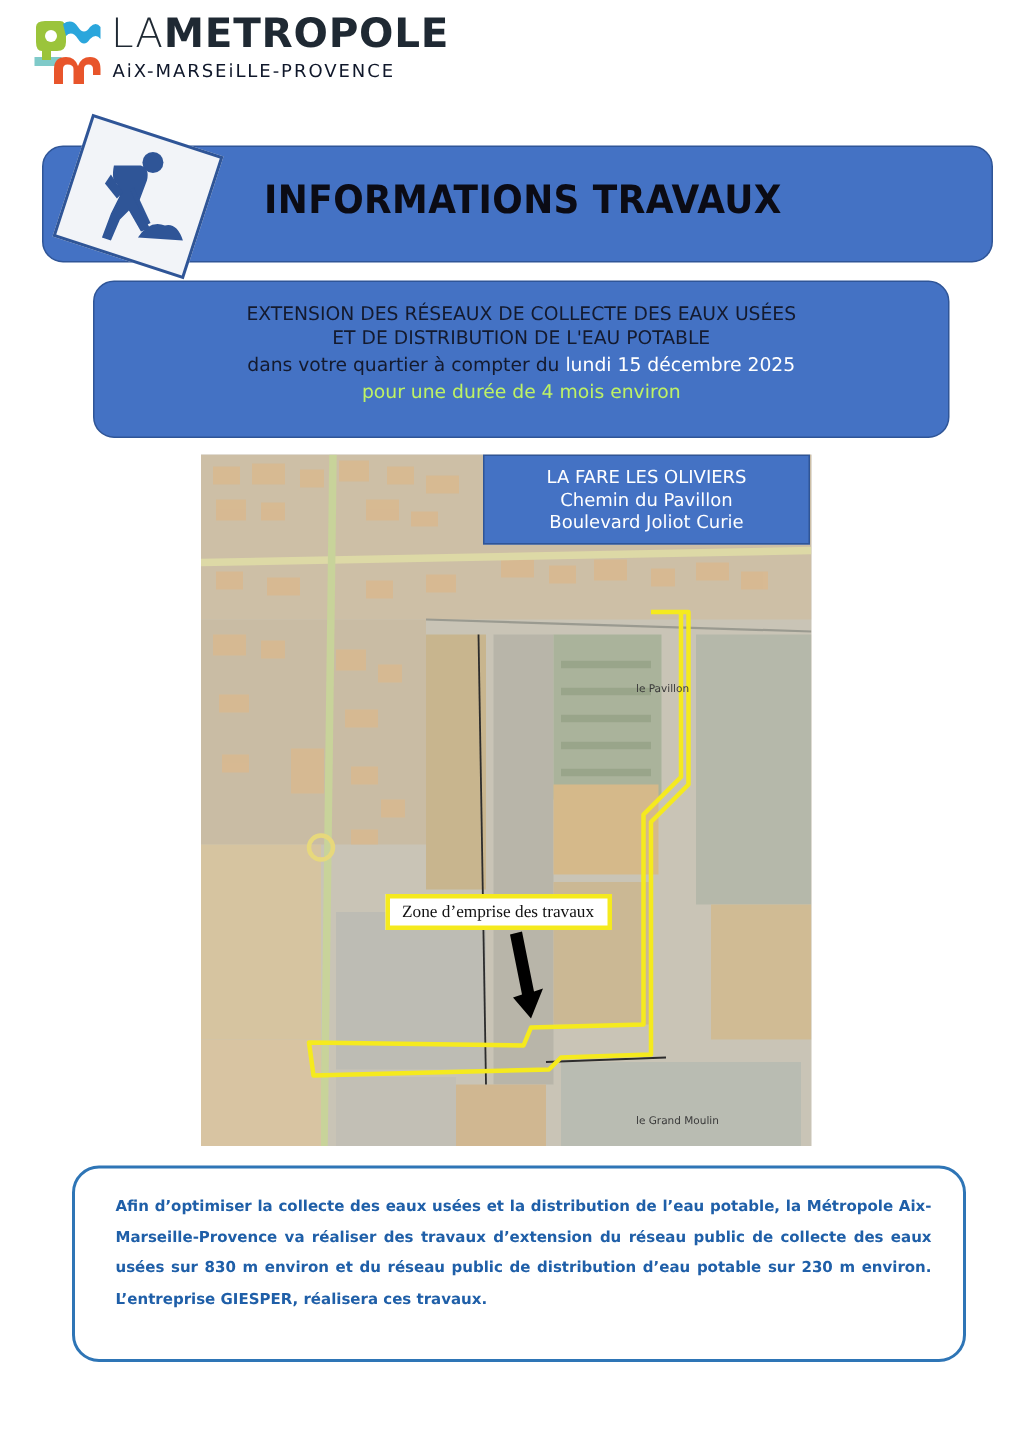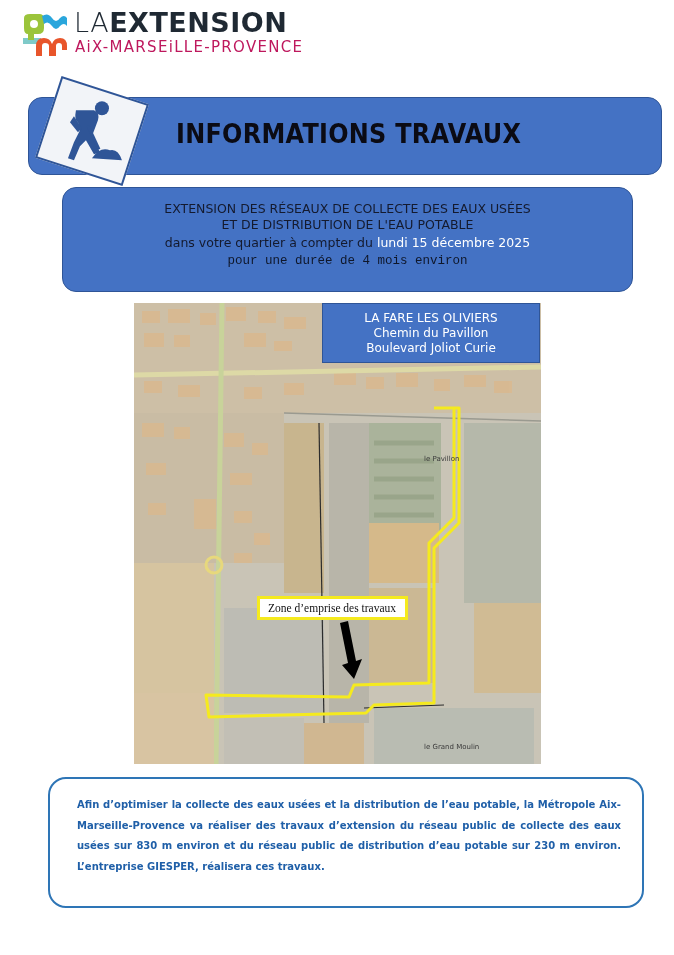--- a/index.html
+++ b/index.html
@@ -4,36 +4,36 @@
 <style>
   html, body { margin: 0; padding: 0; background: #ffffff; }
   body { width: 674px; height: 955px; position: relative; overflow: hidden; font-family: "DejaVu Sans", sans-serif; }
 
   
   .logo { position: absolute; left: 22px; top: 8px; width: 270px; height: 50px; }
   .logo-mark { position: absolute; left: 0; top: 4px; width: 46px; height: 44px; }
   .logo-line1 { position: absolute; left: 52px; top: 0px; font-family: "DejaVu Sans", sans-serif; font-size: 27px; letter-spacing: 0.5px; color: #1f2933; white-space: nowrap; line-height: 30px; }
   .logo-line1 .la { font-weight: 300; font-family: "DejaVu Sans", sans-serif; }
   .logo-line1 .met { font-weight: 700; }
-  .logo-line2 { position: absolute; left: 53px; top: 31px; font-family: "DejaVu Sans", sans-serif; font-size: 15px; letter-spacing: 1.3px; color: #be185d; white-space: nowrap; line-height: 16px; }
+  .logo-line2 { position: absolute; left: 53px; top: 31px; font-family: "DejaVu Sans", sans-serif; font-size: 12px; letter-spacing: 1.3px; color: #0f172a; white-space: nowrap; line-height: 16px; }
 
   
   .title-banner { position: absolute; left: 28px; top: 97px; width: 634px; height: 78px; background: #4472c4; border: 1.5px solid #2f5597; border-radius: 14px; box-sizing: border-box; }
   .title-text { position: absolute; left: 176px; top: 119px; font-family: "DejaVu Sans", sans-serif; font-weight: 700; font-size: 26px; letter-spacing: 0.3px; color: #0b0b14; white-space: nowrap; transform: scaleX(0.92); transform-origin: left center; }
   .worker-sign { position: absolute; left: 46px; top: 88px; width: 92px; height: 86px; background: #f2f4f8; border: 2px solid #2f5597; transform: rotate(18deg); box-sizing: border-box; }
   .worker-sign svg { position: absolute; left: 8px; top: 6px; width: 74px; height: 70px; transform: rotate(-18deg); }
 
   
   .subtitle-box { position: absolute; left: 62px; top: 187px; width: 571px; height: 105px; background: #4472c4; border: 1.5px solid #2f5597; border-radius: 14px; box-sizing: border-box; text-align: center; font-family: "DejaVu Sans", sans-serif; }
   .sub-line { position: absolute; left: 0; right: 0; white-space: nowrap; font-size: 12.5px; line-height: 16px; }
   .sub-l1 { top: 13px; color: #141a2e; }
   .sub-l2 { top: 29px; color: #141a2e; }
   .sub-l3 { top: 47px; color: #141a2e; }
   .sub-l3 .hl { color: #ffffff; }
-  .sub-l4 { top: 65px; color: #0f172a; font-family: Liberation Mono, monospace; }
+  .sub-l4 { top: 65px; color: #bef264; }
 
   
   .map { position: absolute; left: 134px; top: 303px; width: 407px; height: 461px; overflow: hidden; background: #c9c4b6; }
   .map svg { position: absolute; left: 0; top: 0; }
   .map-label-box { position: absolute; left: 188px; top: 0px; width: 218px; height: 60px; background: #4472c4; border: 1px solid #2f5597; box-sizing: border-box; text-align: center; color: #ffffff; font-family: "DejaVu Sans", sans-serif; font-size: 12px; line-height: 15px; padding-top: 7px; }
   .map-label-box div { white-space: nowrap; }
   .zone-label { position: absolute; left: 91px; top: 293px; width: 151px; height: 24px; background: #ffffff; border: 3px solid #f5ea1e; box-sizing: border-box; font-family: "Liberation Serif", serif; font-size: 11.5px; line-height: 18px; padding-left: 8px; color: #111; white-space: nowrap; margin-left: 32px; }
   .map-place { position: absolute; font-family: "DejaVu Sans", sans-serif; font-size: 7px; color: #3a3a3a; white-space: nowrap; }
 
   
@@ -44,21 +44,21 @@
 <body>
 
 <div class="logo">
   <svg class="logo-mark" viewBox="0 0 46 44">
     <rect x="1" y="26" width="18" height="6" fill="#7fcac9"></rect>
     <path d="M2 6 Q2 2 8 2 L18 2 Q22 2 22 8 L22 16 Q22 22 16 22 L12 22 L12 28 L6 28 L6 22 Q2 22 2 16 Z" fill="#9bc43b"></path>
     <circle cx="12" cy="12" r="4" fill="#ffffff"></circle>
     <path d="M20 4 Q26 0 30 6 Q34 12 38 6 Q42 2 45 6 L45 14 Q42 10 38 14 Q34 20 30 14 Q26 8 22 12 Z" fill="#2aa6dc"></path>
     <path d="M14 44 L14 34 Q14 26 22 26 Q28 26 30 32 Q32 26 38 26 Q45 26 45 34 L45 38 L40 38 L40 34 Q40 31 37 31 Q34 31 34 34 L34 44 L27 44 L27 34 Q27 31 23 31 Q20 31 20 34 L20 44 Z" fill="#e8552b"></path>
   </svg>
-  <div class="logo-line1"><span class="la">LA</span><span class="met">EXTENSION</span></div>
+  <div class="logo-line1"><span class="la">LA</span><span class="met">METROPOLE</span></div>
   <div class="logo-line2">AiX-MARSEiLLE-PROVENCE</div>
 </div>
 
 <div class="title-banner"></div>
 <div class="worker-sign">
   <svg viewBox="0 0 74 70">
     <g fill="#2f5597">
       <circle cx="46" cy="12" r="7"></circle>
       <path d="M20 14 L38 14 Q44 16 42 24 L36 40 L44 56 L38 58 L30 44 L24 50 L18 64 L12 62 L18 46 L24 34 L22 26 Q18 24 20 14 Z"></path>
       <path d="M18 20 L14 26 L22 36 L26 32 Z"></path>

